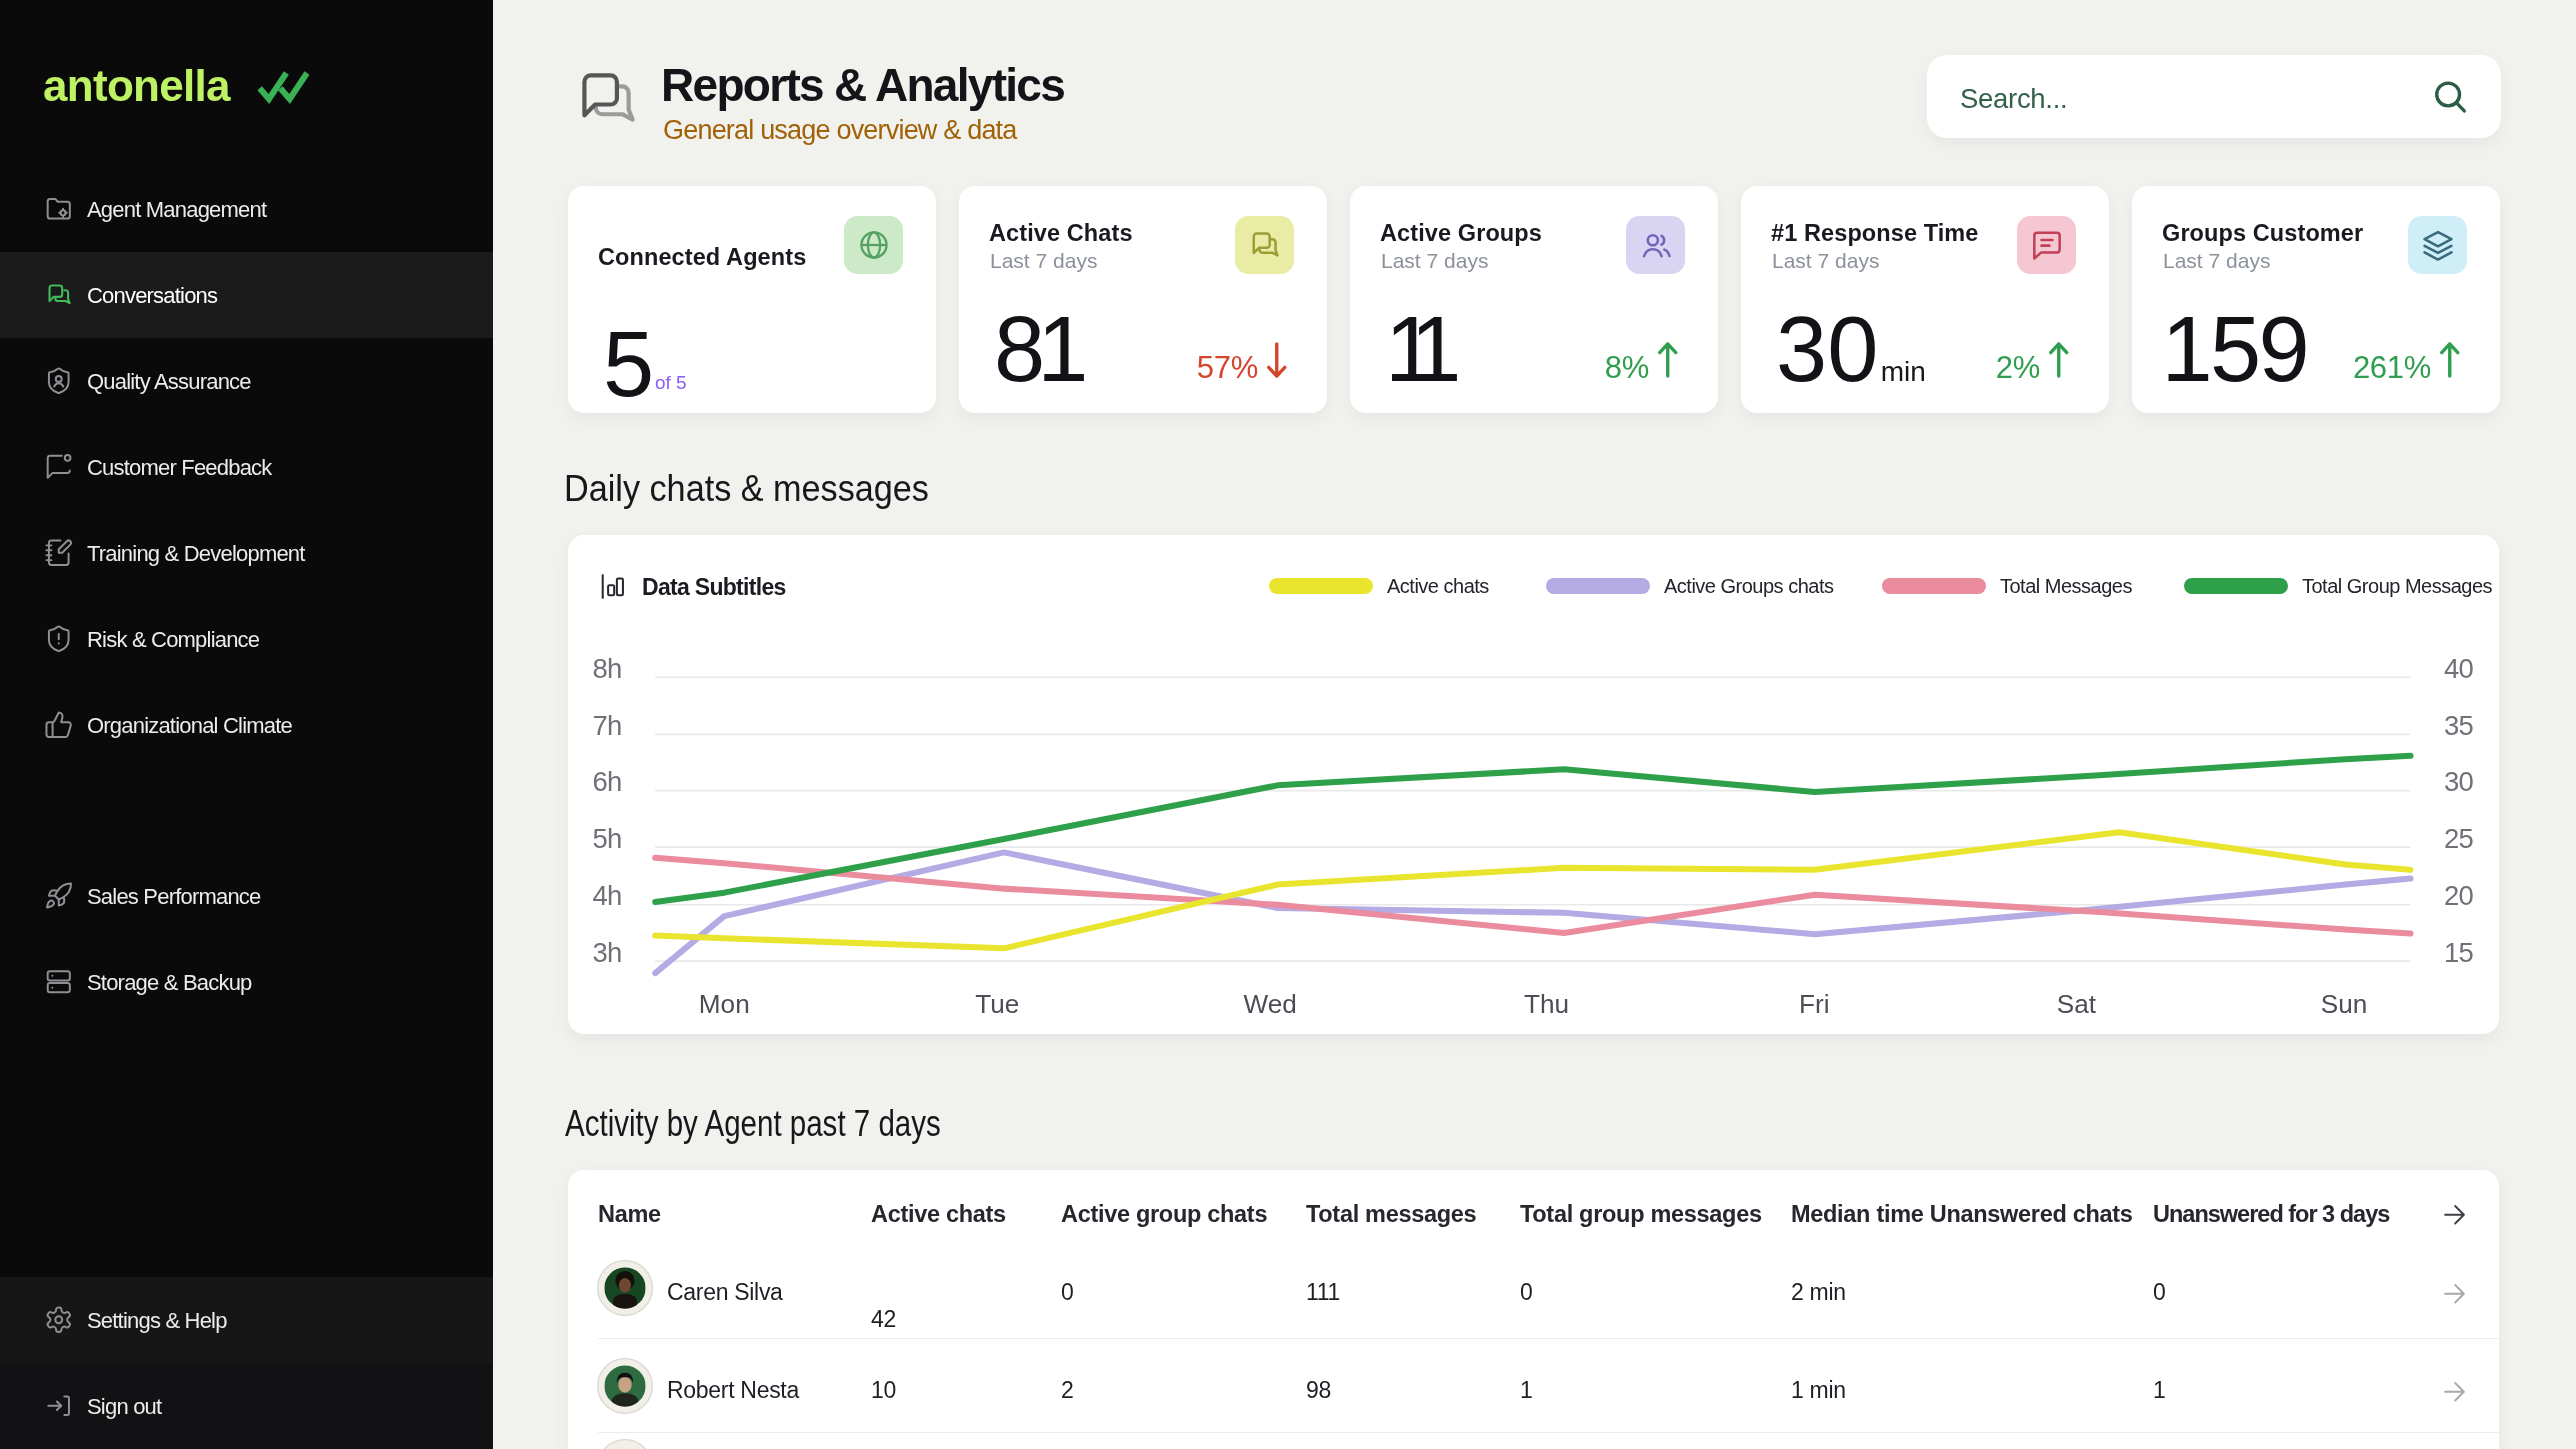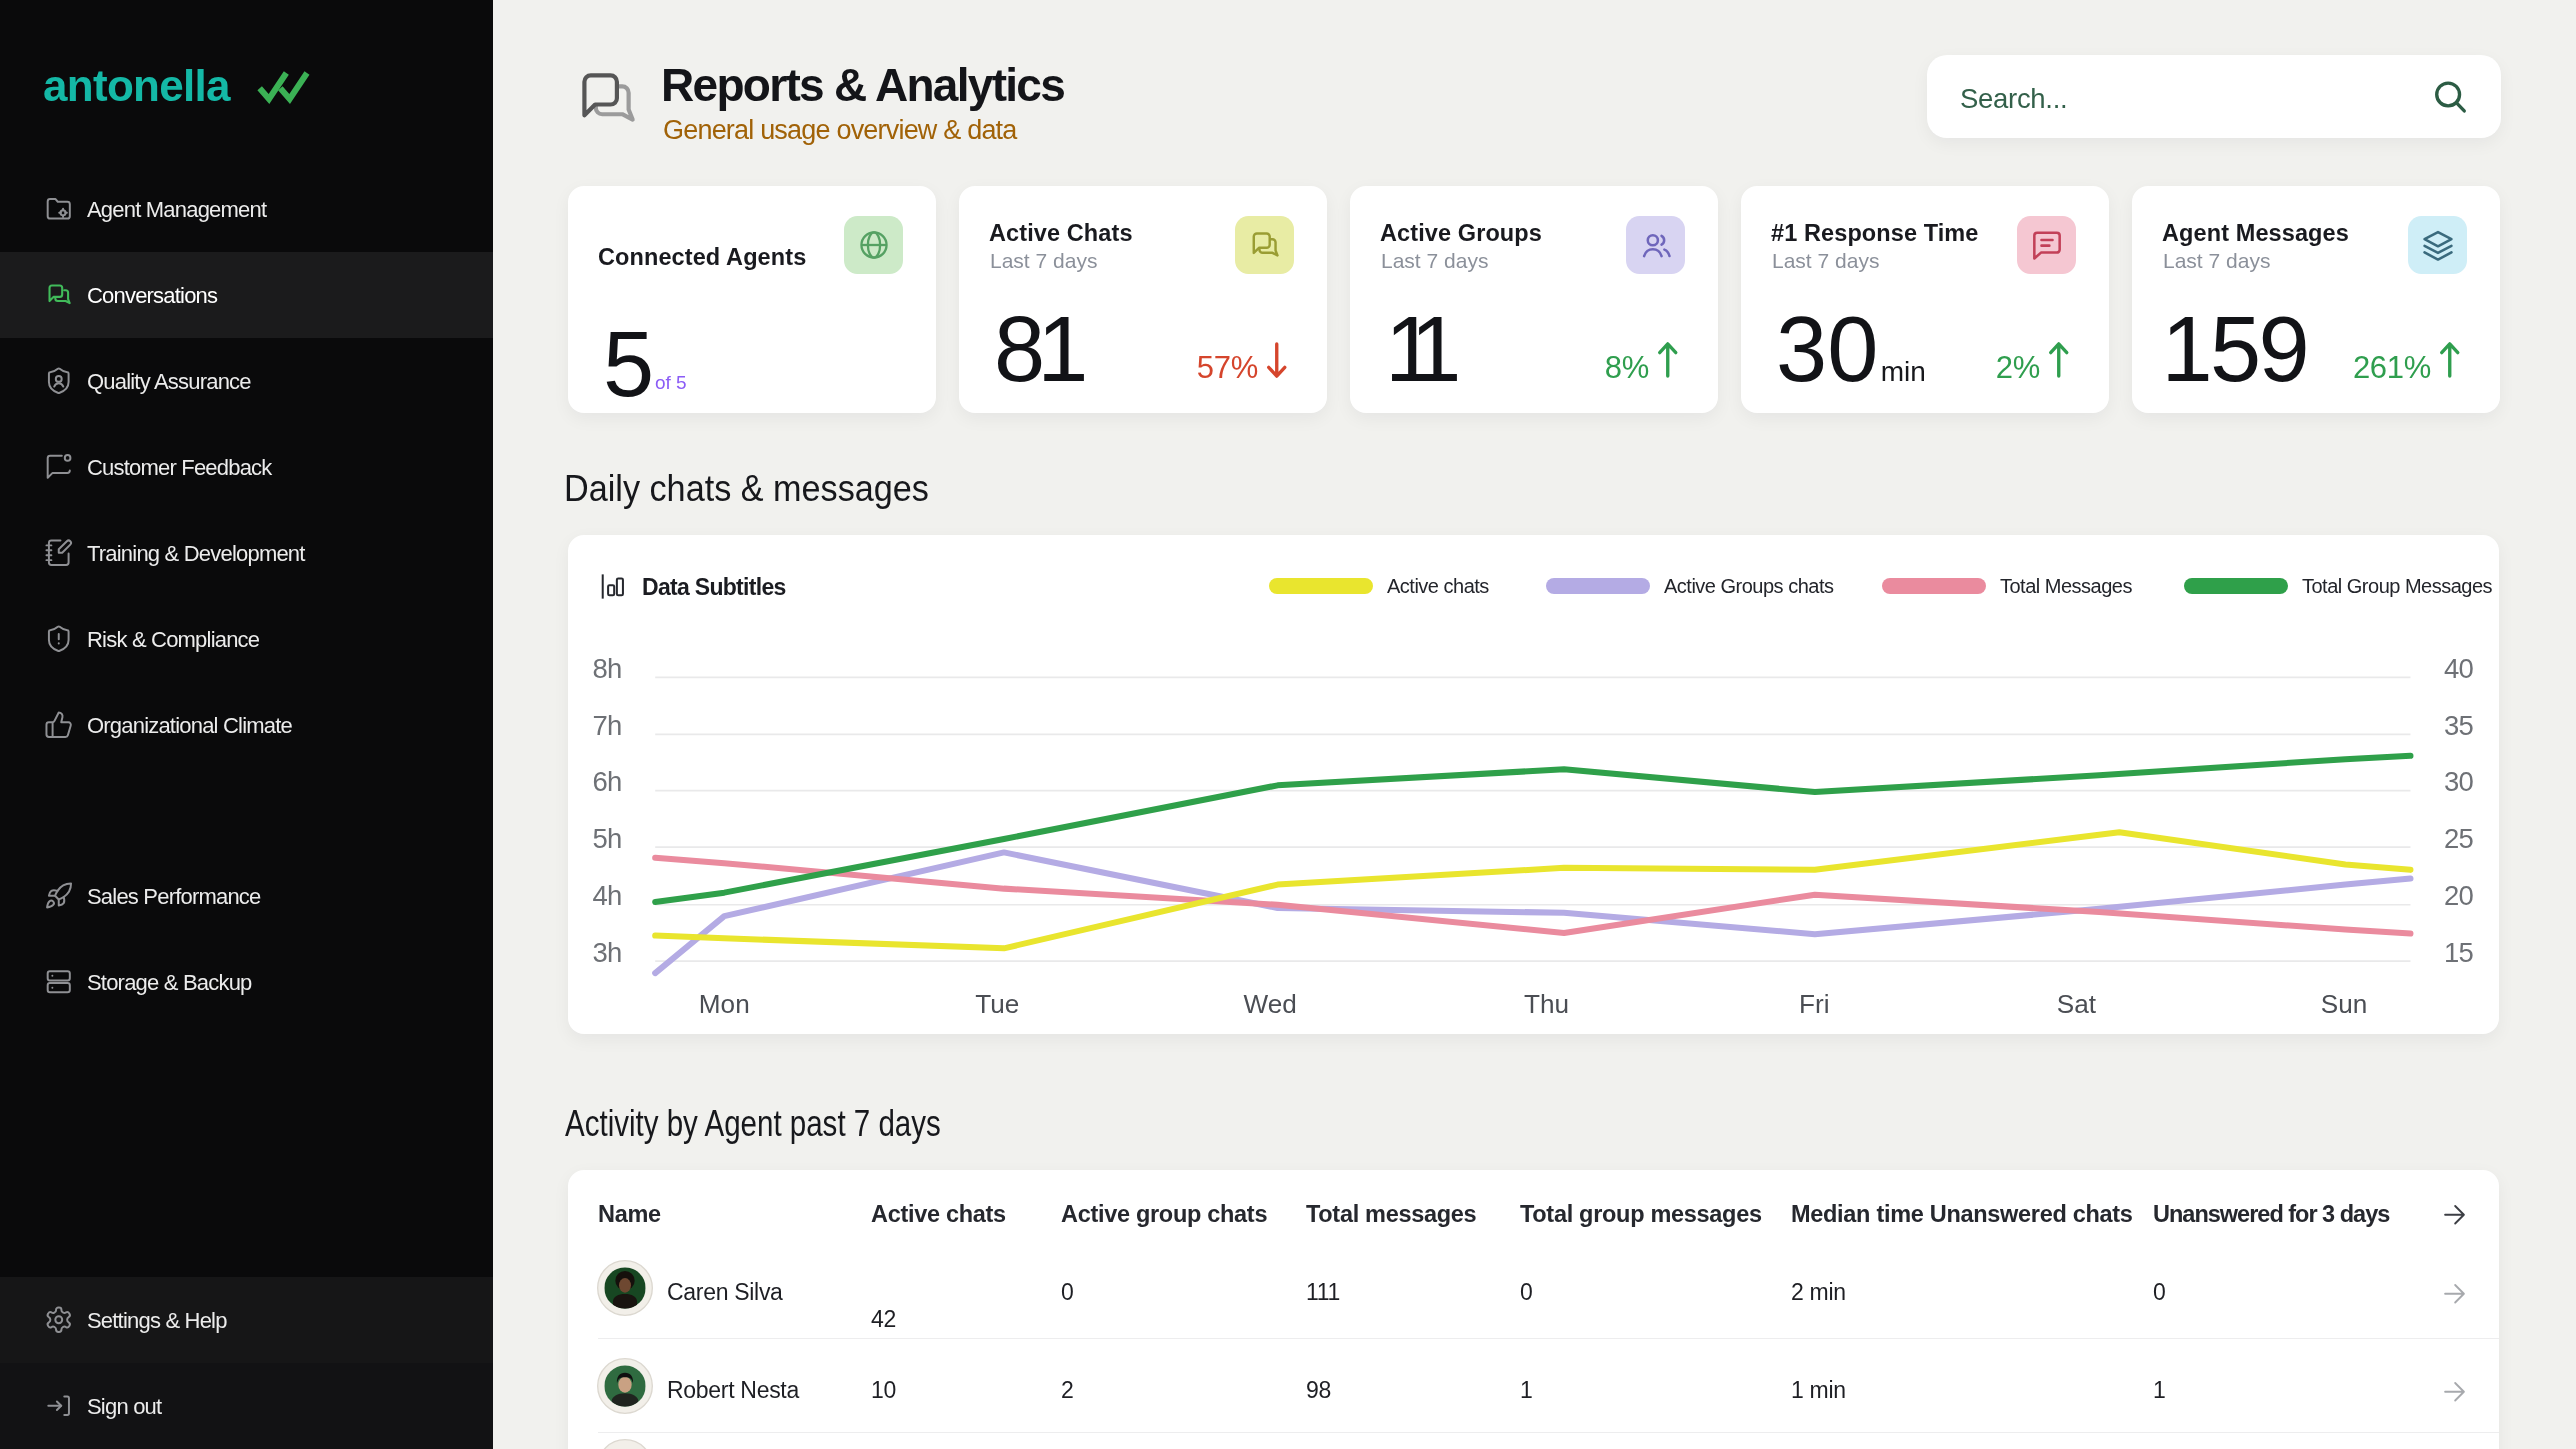--- a/index.html
+++ b/index.html
@@ -22,21 +22,21 @@
 .thead{position:absolute;top:1203px;font-size:23.5px;font-weight:700;color:#26282e;line-height:1;white-space:nowrap;letter-spacing:-0.3px}
 .tval{position:absolute;font-size:23px;color:#1e1f24;line-height:1;white-space:nowrap;letter-spacing:-0.3px}
 </style>
 </head>
 <body>
 <div id="page">
 <div id="sidebar">
 <div class="navhl" style="top:252px;height:86px"></div>
 <div class="navhl" style="top:1277px;height:86px;background:#161617"></div>
 <div class="navhl" style="top:1363px;height:86px;background:#121214"></div>
-<div class="abs" style="left:43px;top:64px;font-size:44px;font-weight:600;color:#14b8a6;line-height:1;letter-spacing:-0.7px">antonella</div>
+<div class="abs" style="left:43px;top:64px;font-size:44px;font-weight:600;color:#bef264;line-height:1;letter-spacing:-0.7px">antonella</div>
 <svg class="abs" style="left:255px;top:63px" width="60" height="44" viewBox="0 0 90 66" fill="none">
 <polyline points="7,38 21,54 47,15" stroke="#3bb155" stroke-width="9" fill="none"></polyline>
 <polyline points="38,38 52,54 78,15" stroke="#3bb155" stroke-width="9" fill="none"></polyline>
 </svg>
 <div class="navitem" style="top:166px">
  <svg class="ic" viewBox="0 0 24 24" fill="none" stroke="#8f9094" stroke-width="1.6" stroke-linecap="round" stroke-linejoin="round">
           <path d="M3 7.2V6a2 2 0 0 1 2-2h4.2l2 2.3H19a2 2 0 0 1 2 2V18a2 2 0 0 1-2 2H5a2 2 0 0 1-2-2z"></path>
           <circle cx="15.5" cy="15.3" r="2.1"></circle>
           <path d="M15.5 11.9v1.3M15.5 17.4v1.3M18.6 15.3h-1.3M13.7 15.3h-1.3"></path>
         </svg>
@@ -177,21 +177,21 @@
           <path d="M20 15a1.8 1.8 0 0 1-1.8 1.8H8.2L4 20.5V6a1.8 1.8 0 0 1 1.8-1.8h12.4A1.8 1.8 0 0 1 20 6z"></path>
           <path d="M8.5 8.9h7M8.5 12.4h5"></path>
         </svg></div>
  <div class="sc-num" style="top:117px">30<span style="font-size:28px;letter-spacing:0;color:#17181c"> min</span></div>
  <div class="sc-pct" style="top:166px;color:#2f9e4e">2%</div>
       <svg class="sc-arr" viewBox="0 0 38 62" fill="none" stroke="#2f9e4e" stroke-width="5" stroke-linecap="round" stroke-linejoin="round">
         <path d="M19 55V8M7 20 19 7l12 13"></path>
       </svg>
 </div>
 <div class="statcard" style="left:2132px">
- <div class="sc-title" style="top:36px">Agent Messages</div>
+ <div class="sc-title" style="top:36px">Groups Customer</div>
  <div class="sc-sub">Last 7 days</div>
  <div class="sc-tile" style="background:#cfeef7"><svg style="margin:10.7px 0 0 10.7px" width="38" height="38" viewBox="0 0 24 24" fill="none" stroke="#3a6a7d" stroke-width="1.6" stroke-linecap="round" stroke-linejoin="round">
           <path d="M12 3.8 20.5 8.3 12 12.8 3.5 8.3z"></path>
           <path d="M3.5 12.5 12 17l8.5-4.5"></path>
           <path d="M3.5 16.7 12 21.2l8.5-4.5"></path>
         </svg></div>
  <div class="sc-num" style="top:117px;left:29.5px;letter-spacing:-2.7px">159</div>
  <div class="sc-pct" style="top:166px;color:#2f9e4e">261%</div>
       <svg class="sc-arr" viewBox="0 0 38 62" fill="none" stroke="#2f9e4e" stroke-width="5" stroke-linecap="round" stroke-linejoin="round">
         <path d="M19 55V8M7 20 19 7l12 13"></path>

